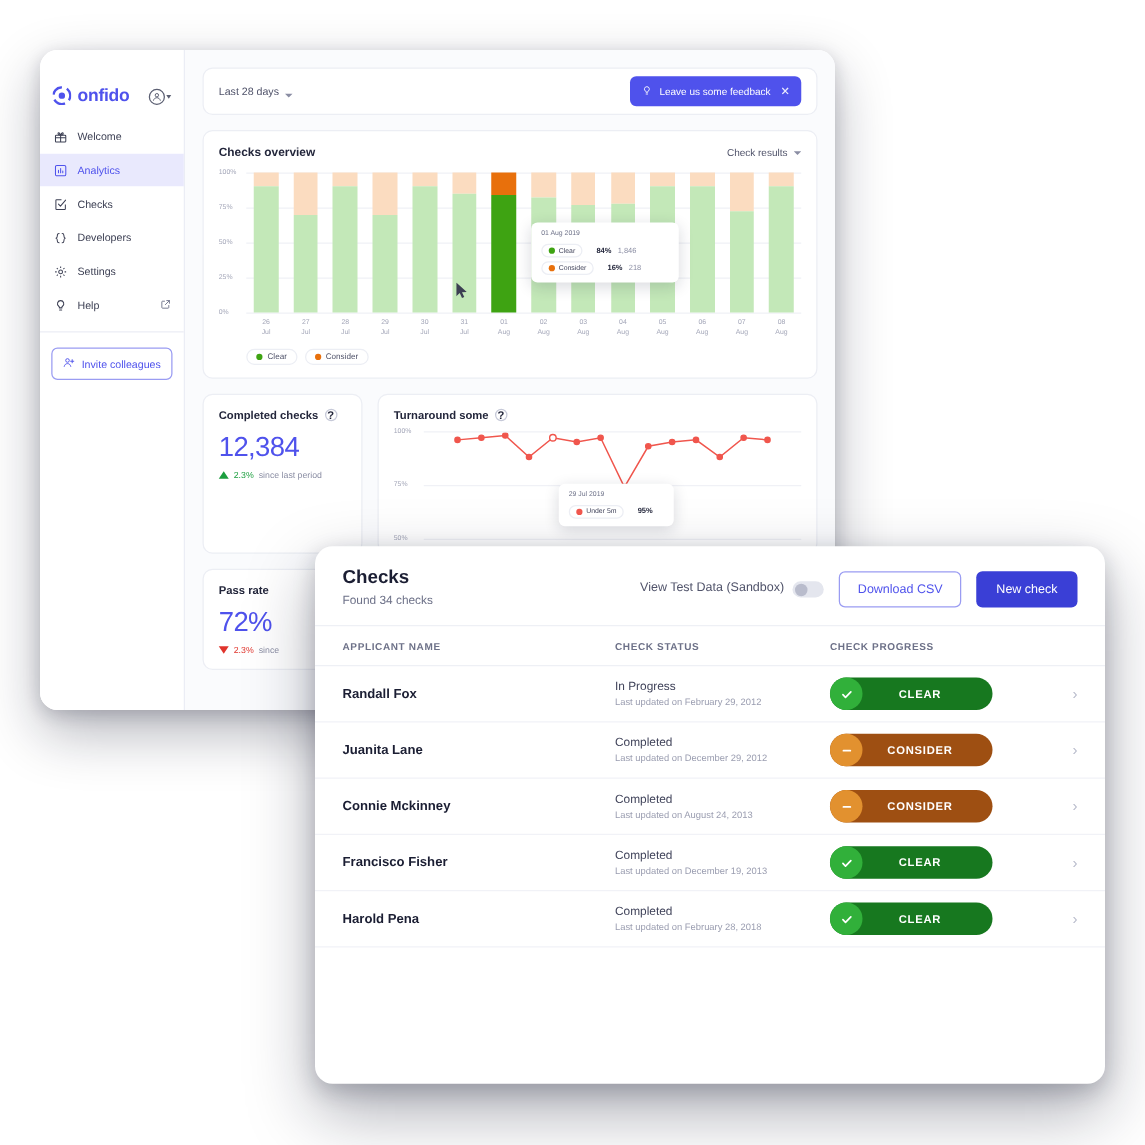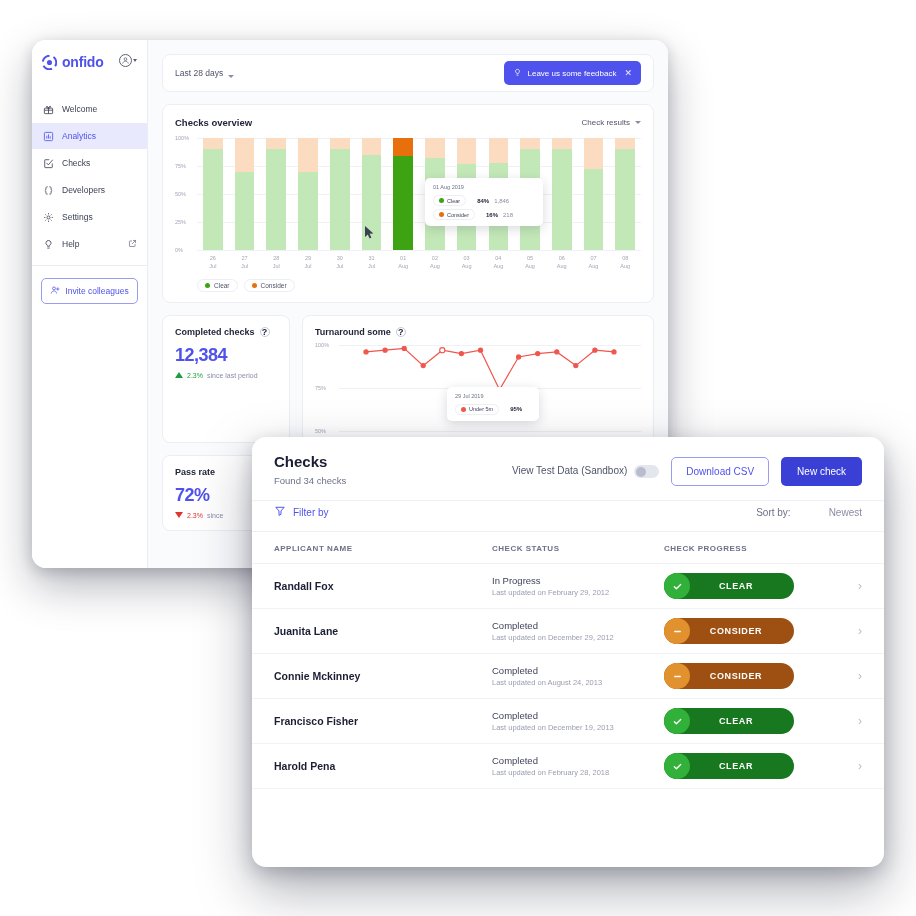--- a/index.html
+++ b/index.html
@@ -23,21 +23,21 @@
     display: flex;
   }
   .sidebar {
     width: 116px; flex: 0 0 116px;
     background: #ffffff;
     border-right: 1px solid #ebedf5;
     padding-top: 10px;
     position: relative;
   }
   .brandrow {
-    display: flex; align-items: flex-start; justify-content: space-between;
+    display: flex; align-items: flex-end; justify-content: space-between;
     padding: 4px 10px 0 10px; height: 34px;
   }
   .brand { display: flex; align-items: center; gap: 5px; }
   .brand-mark { width: 15px; height: 15px; flex: 0 0 15px; }
   .brand-name { font-size: 14px; color: #4f52ec; font-weight: 600; letter-spacing: -.2px; }
   .avatar-btn { display: flex; align-items: center; gap: 1px; }
   .avatar-ring {
     width: 13px; height: 13px; border-radius: 50%;
     border: 1.2px solid #5b5f72; display:flex; align-items:center; justify-content:center;
   }
@@ -106,21 +106,21 @@
   .tt-row { display: flex; align-items: center; gap: 5px; margin-top: 3px; }
   .tt-pill { display: flex; align-items: center; gap: 3px; border: 1px solid #eceef4; border-radius: 8px; padding: 1.5px 5px; font-size: 5.5px; color: #40435a; }
   .tt-pct { font-size: 6px; font-weight: 700; color: #23263b; width: 18px; text-align: right; }
   .tt-cnt { font-size: 6px; color: #8a8da3; }
 
   .statsrow { display: flex; gap: 12px; }
   .stat { width: 128px; flex: 0 0 128px; padding: 11px 12px; }
   .stat-h { display: flex; align-items: center; gap: 5px; margin-bottom: 8px; }
   .stat-h span { font-size: 9px; font-weight: 700; color: #23263b; }
   .qmark { width: 10px; height: 10px; border-radius: 50%; border: 1px solid #c6c9d8; color: #9a9db0; font-size: 6px; display:flex;align-items:center;justify-content:center; }
-  .big { font-size: 18px; color: #4f52ec; font-weight: 700; letter-spacing: -.5px; }
+  .big { font-size: 22px; color: #4f52ec; font-weight: 400; letter-spacing: -.5px; }
   .delta { display: flex; align-items: center; gap: 4px; font-size: 7px; margin-top: 6px; }
   .tri-up { width:0;height:0;border-left:4px solid transparent;border-right:4px solid transparent;border-bottom:6px solid #1b9e3e; }
   .tri-dn { width:0;height:0;border-left:4px solid transparent;border-right:4px solid transparent;border-top:6px solid #e0342c; }
   .delta.up { color: #1b9e3e; } .delta.dn { color: #e0342c; }
   .delta .muted { color: #8a8da3; }
 
   .turn { flex: 1; padding: 11px 12px; position: relative; overflow: hidden; }
   .lplot { position: relative; height: 86px; margin-left: 24px; margin-top: 6px; }
 
   
@@ -555,34 +555,20 @@
           <span class="toggle">
             <span class="knob"></span>
           </span>
         </div>
         <div class="btn-out">Download CSV</div>
         <div class="btn-solid">New check</div>
       </div>
     </div>
 
 
-    <div class="filterbar">
-      <div class="filterby">
-        <span>
-          <svg viewBox="0 0 16 16" width="12" height="12" fill="none" stroke="#4f52ec" stroke-width="1.3" stroke-linejoin="round">
-            <path d="M2.4 3h11.2l-4.3 5v4.4l-2.6 1.4V8z"></path>
-          </svg>
-        </span>
-        <span>Filter by</span>
-      </div>
-      <div class="sortwrap">
-        <span class="sortlbl">Sort by:</span>
-        <span class="sortval">Newest</span>
-      </div>
-    </div>
 
     <div class="thead">
       <div class="th c1">APPLICANT NAME</div>
       <div class="th c2">CHECK STATUS</div>
       <div class="th c3">CHECK PROGRESS</div>
       <div class="th c4"></div>
     </div>
 
     <div id="rows">
         <div class="trow">

